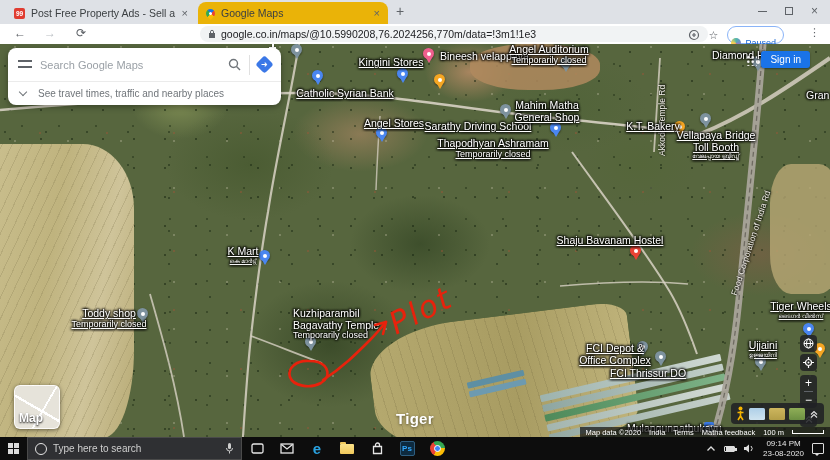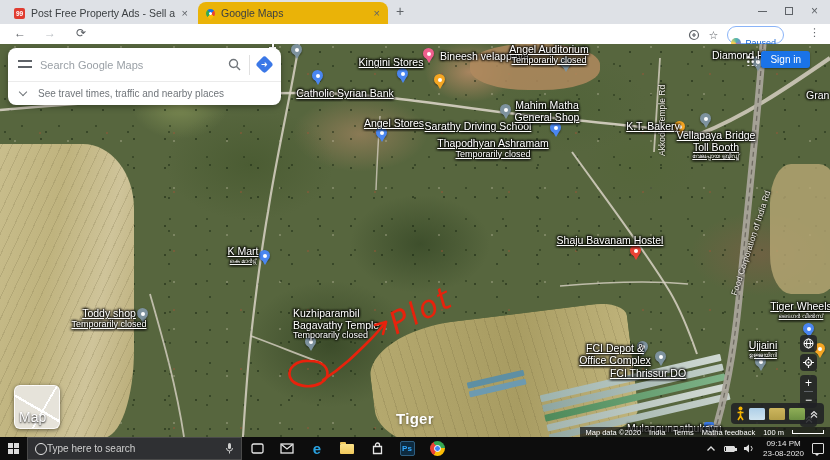--- a/index.html
+++ b/index.html
@@ -100,39 +100,39 @@
   .vdiv { width:1px; height:20px; background:#e0e0e0; }
   .dirs { width:13px; height:13px; background:#3b78e7; transform:rotate(45deg); border-radius:3px; display:flex; align-items:center; justify-content:center; flex:none; }
   .dirs i { transform:rotate(-45deg); color:#fff; font-size:8px; font-style:normal; }
   .srow2 { height:24px; border-top:1px solid #ebebeb; display:flex; align-items:center; padding:0 12px; gap:12px; color:#70757a; font-size:10px; }
   .chev { width:6px; height:6px; border-right:1.5px solid #70757a; border-bottom:1.5px solid #70757a; transform:rotate(45deg); margin-top:-3px; }
   .signin { position:absolute; right:20px; top:7px; z-index:10; background:#1a73e8; color:#fff; font-size:10px; padding:3px 9px; border-radius:3px; box-shadow:0 1px 2px rgba(0,0,0,.4); }
   .appsgrid { position:absolute; right:73px; top:11px; z-index:10; width:11px; height:11px;
     background-image:radial-gradient(circle,#fff 1.1px,transparent 1.4px); background-size:4.5px 4.5px; filter:drop-shadow(0 0 1px rgba(0,0,0,.8)); }
   .inset { position:absolute; left:14px; top:341px; width:46px; height:44px; z-index:10; border-radius:6px; border:1.5px solid rgba(255,255,255,.85); box-shadow:0 1px 4px rgba(0,0,0,.5); overflow:hidden;
     background:linear-gradient(30deg,transparent 46%,#fff 46% 50%,transparent 50%) , linear-gradient(120deg,transparent 60%,#fff 60% 63%,transparent 63%), #e6e3da; }
-  .inset .lbl { position:absolute; left:4px; bottom:3px; color:#fff; font-size:14px; font-weight:normal; text-shadow:0 1px 2px #000; }
+  .inset .lbl { position:absolute; left:4px; bottom:3px; color:#fff; font-size:12px; font-weight:bold; text-shadow:0 1px 2px #000; }
   .gwm { position:absolute; left:396px; top:366px; z-index:9; color:#fff; font-size:15px; font-weight:bold; letter-spacing:.3px; text-shadow:0 1px 3px rgba(0,0,0,.5); }
   .ctrls { position:absolute; right:13px; top:291px; z-index:10; display:flex; flex-direction:column; gap:2px; align-items:center; }
   .cbtn { width:17px; height:17px; border-radius:4px; background:rgba(32,33,36,.85); color:#fff; display:flex; align-items:center; justify-content:center; }
   .zoompill { width:17px; border-radius:4px; background:rgba(32,33,36,.85); color:#fff; display:flex; flex-direction:column; align-items:center; margin-top:2px; }
   .zoompill div { height:16px; display:flex; align-items:center; justify-content:center; font-size:12px; }
   .zoompill .sep { height:1px; width:9px; background:#5f6368; padding:0; }
   .pegbar { position:absolute; right:6px; bottom:13px; z-index:10; height:21px; background:rgba(32,33,36,.88); border-radius:4px; display:flex; align-items:center; gap:4px; padding:0 5px; }
   .thumb { width:16px; height:12px; border-radius:1.5px; }
   .attrib { position:absolute; right:0; bottom:0; z-index:10; height:10px; background:rgba(20,20,20,.72); color:#fff; font-size:7.5px; display:flex; align-items:center; gap:8px; padding:0 6px; }
   .scale { width:32px; height:4px; border-bottom:1px solid #fff; border-left:1px solid #fff; border-right:1px solid #fff; }
 
   
   .taskbar { position:relative; width:830px; height:23px; background:#0d0d0d; display:flex; align-items:center; }
   .startbtn { width:27px; height:23px; display:flex; align-items:center; justify-content:center; }
   .win-logo { width:11px; height:11px;
     background:linear-gradient(#dcdcdc,#dcdcdc) 0 0/5px 5px no-repeat, linear-gradient(#dcdcdc,#dcdcdc) 6px 0/5px 5px no-repeat,
       linear-gradient(#dcdcdc,#dcdcdc) 0 6px/5px 5px no-repeat, linear-gradient(#dcdcdc,#dcdcdc) 6px 6px/5px 5px no-repeat; }
-  .tsearch { width:215px; height:23px; background:#2f3033; border:1px solid #4a4a4a; display:flex; align-items:center; padding:0 7px; }
+  .tsearch { width:215px; height:23px; background:#2f3033; border:1px solid #4a4a4a; display:flex; align-items:center; gap:6px; padding:0 7px; }
   .cortana { width:12px; height:12px; border:1.5px solid #e6e6e6; border-radius:50%; flex:none; }
   .tsearch input { background:transparent; border:none; outline:none; color:#cfcfcf; font-size:10px; flex:1; min-width:0; }
   .tsearch input::placeholder { color:#cfcfcf; }
   .tbicon { width:30px; height:23px; display:flex; align-items:center; justify-content:center; }
   .edge-e { color:#2aa2e0; font-size:15px; font-weight:bold; line-height:1; }
   .folder { width:14px; height:10px; background:linear-gradient(#fbe289,#f0c95c); border-radius:1px; position:relative; }
   .folder::before { content:""; position:absolute; left:0; top:-2px; width:6px; height:2px; background:#f0c95c; border-radius:1px 1px 0 0; }
   .ps { width:15px; height:15px; background:#0d2a3f; border:1px solid #2d5d80; border-radius:2px; color:#31a8ff; font-size:8px; font-weight:bold; display:flex; align-items:center; justify-content:center; }
   .chrome-ico { width:15px; height:15px; border-radius:50%; background:conic-gradient(from 210deg,#ea4335 0 33%,#34a853 0 66%,#fbbc05 0); position:relative; }
   .chrome-ico::after { content:""; position:absolute; left:4px; top:4px; width:7px; height:7px; background:#4285f4; border:1.5px solid #fff; border-radius:50%; box-sizing:border-box; }
@@ -164,20 +164,27 @@
     <div class="winbtns">
       <span class="min"></span>
       <span class="max"></span>
       <span class="cls">×</span>
     </div>
   </div>
   <div class="toolbar">
     <span class="navic" style="left:14px">←</span>
     <span class="navic" style="left:44px;color:#b9bdc2">→</span>
     <span class="navic" style="left:76px">⟳</span>
+    <div class="omni">
+      <svg width="8" height="10">
+          <rect x="1" y="4" width="6" height="5" fill="#5f6368"></rect>
+          <path d="M2.5 4 V2.8 a1.5 1.5 0 0 1 3 0 V4" stroke="#5f6368" fill="none"></path>
+        </svg>
+      <span class="url">google.co.in/maps/@10.5990208,76.2024256,770m/data=!3m1!1e3</span>
+    </div>
     <div class="omni-right">
       <svg width="12" height="12">
           <circle cx="6" cy="6" r="4.5" fill="none" stroke="#5f6368" stroke-width="1.2"></circle>
           <path d="M6 4 v4 M4 6 h4" stroke="#5f6368" stroke-width="1.2"></path>
         </svg>
       <span style="color:#5f6368;font-size:11px">☆</span>
       <span class="chip">
         <span class="av"></span>
         <span>Paused</span>
       </span>

